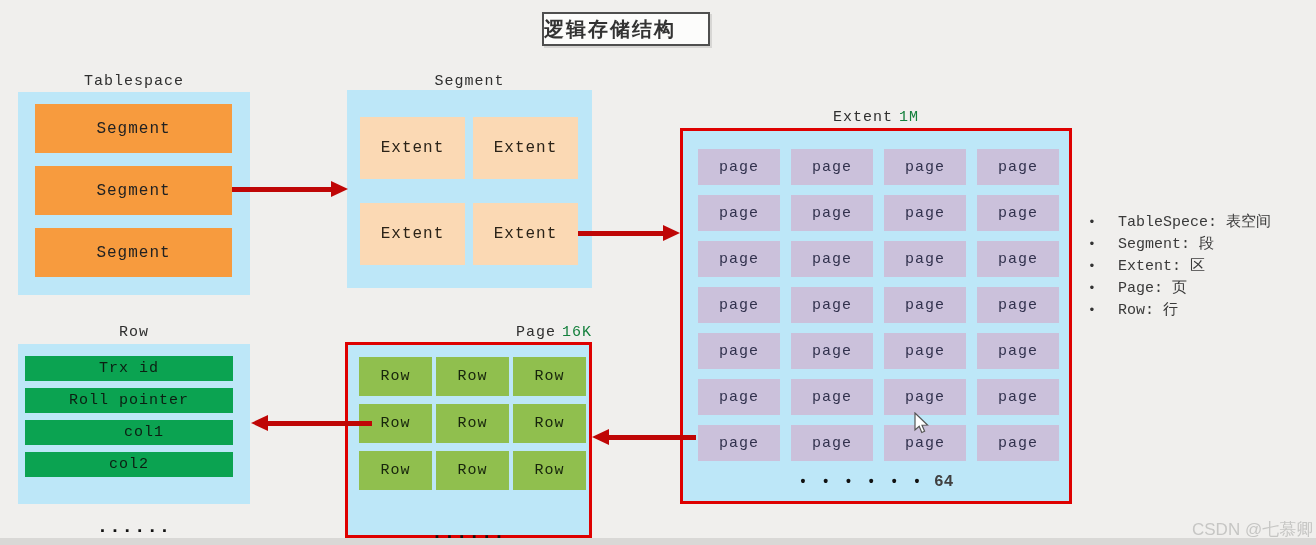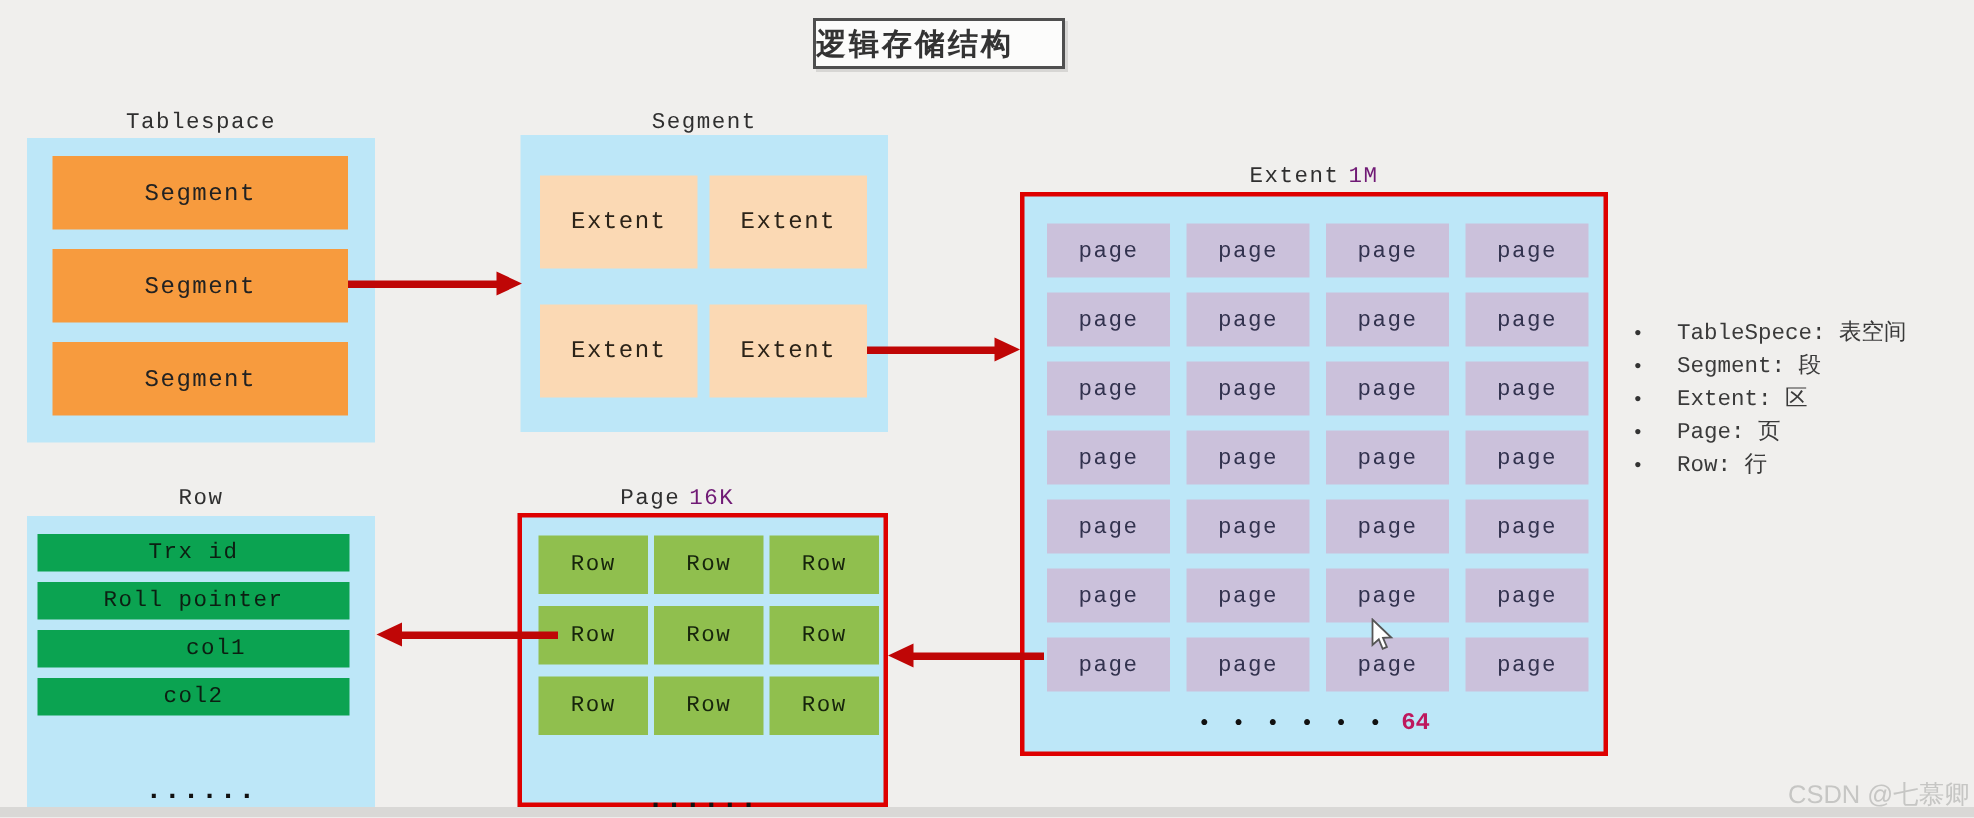--- a/index.html
+++ b/index.html
@@ -24,21 +24,21 @@
     font-family: "Liberation Sans", "DejaVu Sans", sans-serif;
     font-size: 20px; font-weight: 600; color: #333; letter-spacing: 2px;
   }
 
   
   .sec-header {
     position: absolute; text-align: center;
     font-weight: normal; font-size: 15px; color: #2f2f2f;
     letter-spacing: 1px; white-space: nowrap;
   }
-  .sec-header .size-red { color: #701a75; margin-left: 6px; }
+  .sec-header .size-red { color: #15803d; margin-left: 6px; }
 
   
   .blue-box { position: absolute; background: #bde7f8; }
   .red-border { border: 3px solid #de0000; }
 
   
   .ts-box { left: 18px; top: 92px; width: 232px; height: 203px; }
   .seg-bar {
     position: absolute; left: 17px; width: 197px; height: 49px;
     background: #f79b3e;
@@ -65,24 +65,24 @@
   .page-cell {
     width: 82px; height: 36px; background: #cbc1db;
     display: flex; align-items: center; justify-content: center;
     font-size: 15px; color: #32324e; letter-spacing: 1px;
   }
   .ex-dots {
     position: absolute; left: 0; top: 342px; width: 100%;
     text-align: center; font-weight: bold; color: #111;
     font-size: 14px; letter-spacing: 3px;
   }
-  .ex-dots .count { color: #be185d; font-size: 16px; margin-left: 10px; letter-spacing: 0; }
-
-  
-  .row-box { left: 18px; top: 344px; width: 232px; height: 194px; }
+  .ex-dots .count { color: #404040; font-size: 16px; margin-left: 10px; letter-spacing: 0; }
+
+  
+  .row-box { left: 18px; top: 344px; width: 232px; height: 160px; }
   .row-bar {
     position: absolute; left: 7px; width: 208px; height: 25px;
     background: #0ba351;
     display: flex; align-items: center; justify-content: center;
     font-size: 15px; color: #0c1f12; letter-spacing: 1px;
   }
   .small-dots {
     position: absolute; left: 0; width: 100%;
     text-align: center; font-weight: bold; color: #111;
     font-size: 19px; letter-spacing: 1px; line-height: 10px;
@@ -198,21 +198,21 @@
 
   <div class="sec-header" style="left:18px; top:324px; width:232px;">Row</div>
   <div class="blue-box row-box">
     <div class="row-bar" style="top:12px;">Trx id</div>
     <div class="row-bar" style="top:44px;">Roll pointer</div>
     <div class="row-bar" style="top:76px;padding-left:30px;">col1</div>
     <div class="row-bar" style="top:108px;text-align:center;">col2</div>
     <div class="small-dots" style="top:178px;">......</div>
   </div>
 
-  <div class="sec-header" style="left:328px; top:324px; width:247px;">
+  <div class="sec-header" style="left:345px; top:324px; width:247px;text-align:right;">
     <span>Page</span><span class="size-red">16K</span>
   </div>
   <div class="blue-box red-border pg-box">
     <div class="rowcell-grid">
       <div class="row-cell">Row</div>
     <div class="row-cell">Row</div>
         <div class="row-cell">Row</div>
         <div class="row-cell">Row</div>
         <div class="row-cell">Row</div>
         <div class="row-cell">Row</div>

